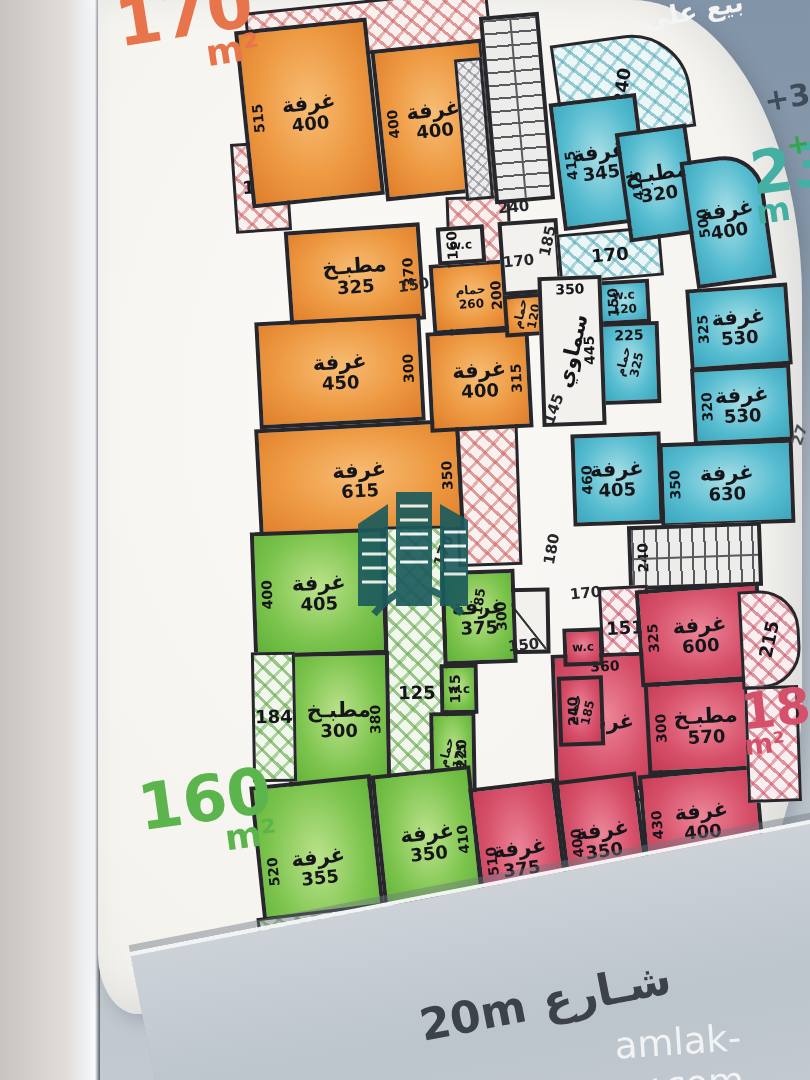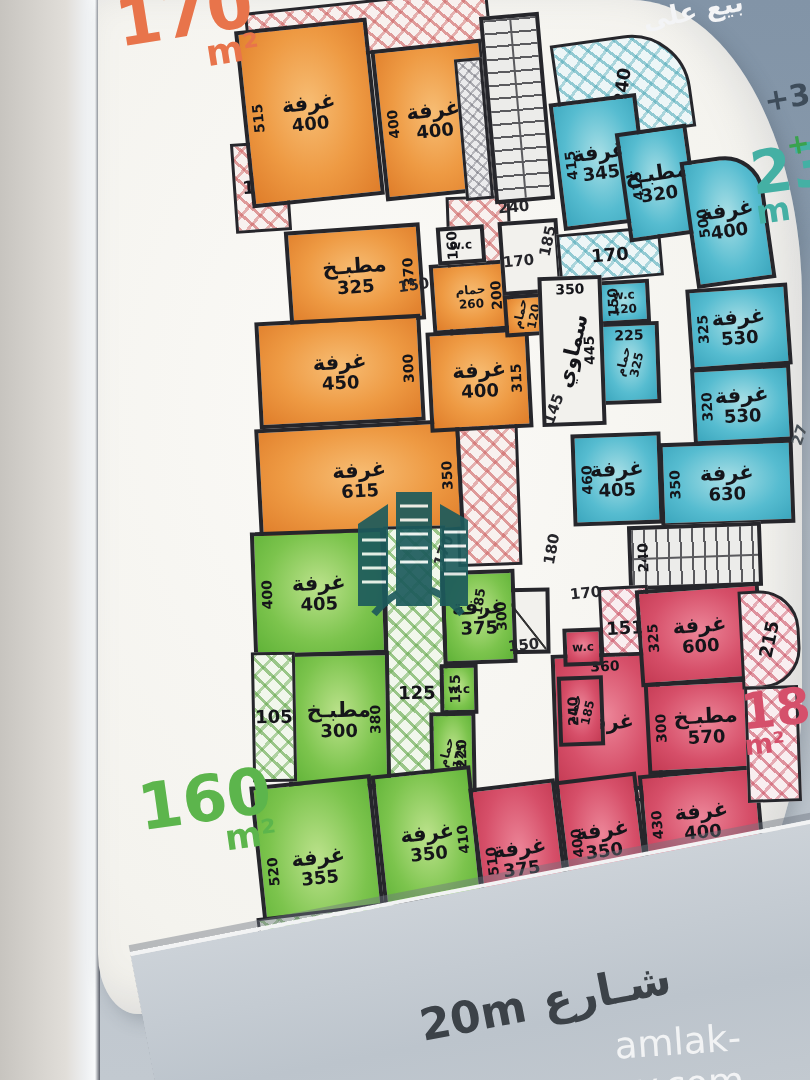--- a/index.html
+++ b/index.html
@@ -278,21 +278,21 @@
     </div>
     <div class="room f-green vert small" style="left: 430px; top: 712px; width: 46px; height: 84px; transform: rotate(-1deg);">
       <span class="side right">220</span>
       <div class="c">
         <span class="rname">حمام</span>
         <span class="rval">175</span>
       </div>
     </div>
     <div class="room f-h-green hatch" style="left: 252px; top: 652px; width: 44px; height: 130px; transform: rotate(-1deg);">
       <div class="c">
-        <span class="rval">105</span>
+        <span class="rval">184</span>
       </div>
     </div>
     <div class="room f-green" style="left: 258px; top: 780px; width: 122px; height: 174px; transform: rotate(-6deg);">
       <span class="side left">520</span>
       <div class="c">
         <span class="rname">غرفة</span>
         <span class="rval">355</span>
       </div>
     </div>
     <div class="room f-green" style="left: 378px; top: 770px; width: 100px; height: 146px; transform: rotate(-6deg);">

